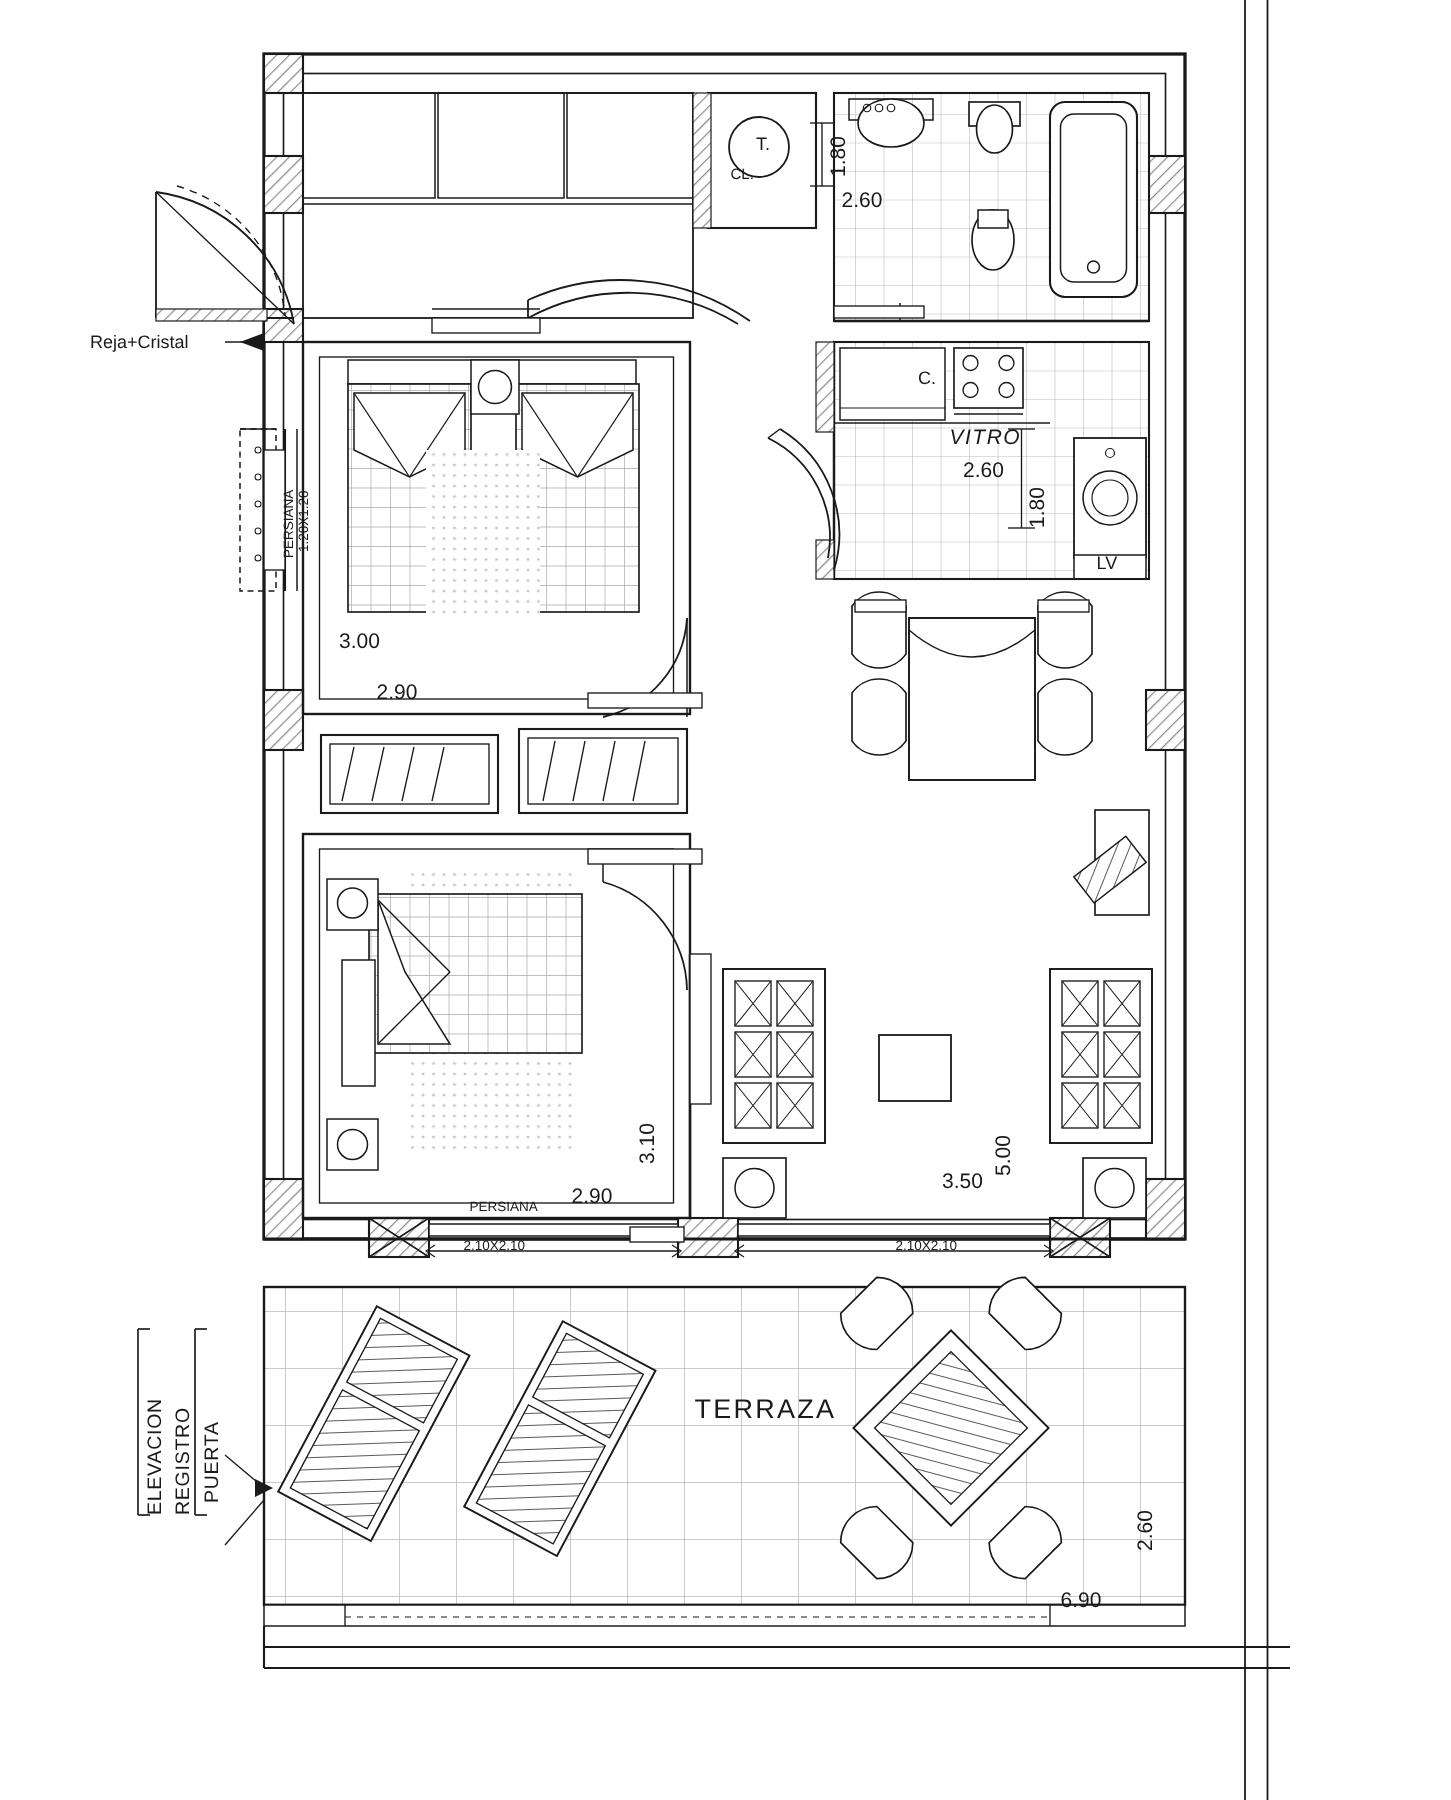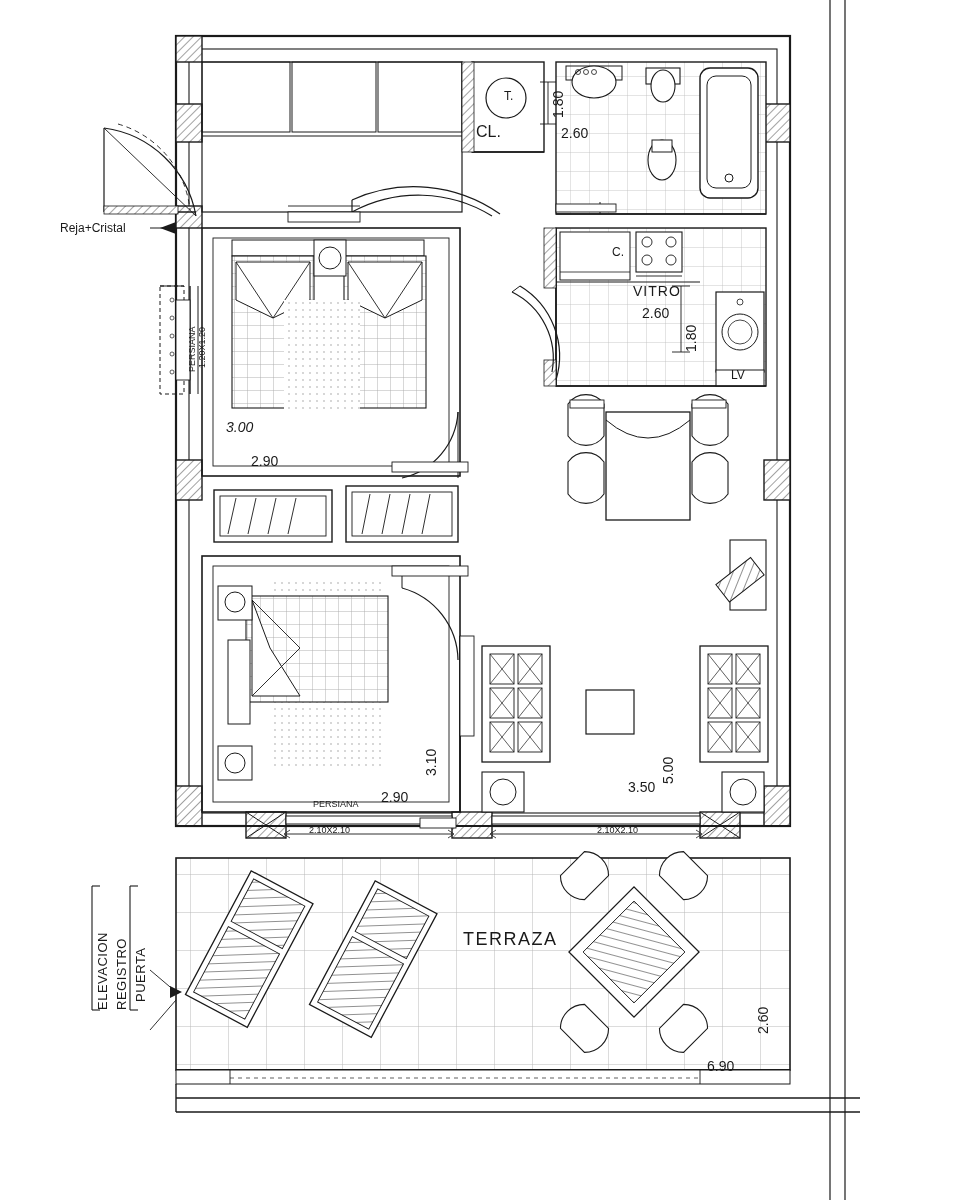--- a/index.html
+++ b/index.html
@@ -387,32 +387,32 @@
         <line x1="540" y1="124" x2="556" y2="124"></line>
         <line x1="548" y1="82" x2="548" y2="124"></line>
       </g>
 
     </g>
   </svg>
 
   <div class="lbl" style="left:60px; top:222px; font-size:12px;">Reja+Cristal</div>
 
   <div class="lbl" style="left:504px; top:90px; font-size:12px;">T.</div>
-  <div class="lbl" style="left:476px; top:112px; font-size:16px;margin-top:12px;">CL.</div>
+  <div class="lbl" style="left:487px; top:112px; font-size:10px;">CL.</div>
 
   <div class="lbl rot90" style="left:551px; top:118px; font-size:14px;">1.80</div>
   <div class="lbl" style="left:561px; top:126px; font-size:14px;">2.60</div>
 
   <div class="lbl" style="left:612px; top:246px; font-size:12px;">C.</div>
-  <div class="lbl" style="left:633px; top:284px; font-size:14px; letter-spacing:1px;">VITRO</div>
+  <div class="lbl" style="left:633px; top:284px; font-size:14px; letter-spacing:1px;font-style:italic;">VITRO</div>
   <div class="lbl" style="left:642px; top:306px; font-size:14px;">2.60</div>
   <div class="lbl rot90" style="left:684px; top:352px; font-size:14px;">1.80</div>
   <div class="lbl" style="left:731px; top:369px; font-size:12px;">LV</div>
 
-  <div class="lbl" style="left:226px; top:420px; font-size:14px;font-style:italic;">3.00</div>
+  <div class="lbl" style="left:226px; top:420px; font-size:14px;">3.00</div>
   <div class="lbl" style="left:251px; top:454px; font-size:14px;">2.90</div>
 
   <div class="lbl rot90" style="left:424px; top:776px; font-size:14px;">3.10</div>
   <div class="lbl" style="left:381px; top:790px; font-size:14px;">2.90</div>
 
   <div class="lbl rot90" style="left:661px; top:784px; font-size:14px;">5.00</div>
   <div class="lbl" style="left:628px; top:780px; font-size:14px;text-align:right;">3.50</div>
 
   <div class="lbl rot90" style="left:756px; top:1034px; font-size:14px;">2.60</div>
   <div class="lbl" style="left:707px; top:1059px; font-size:14px;">6.90</div>

